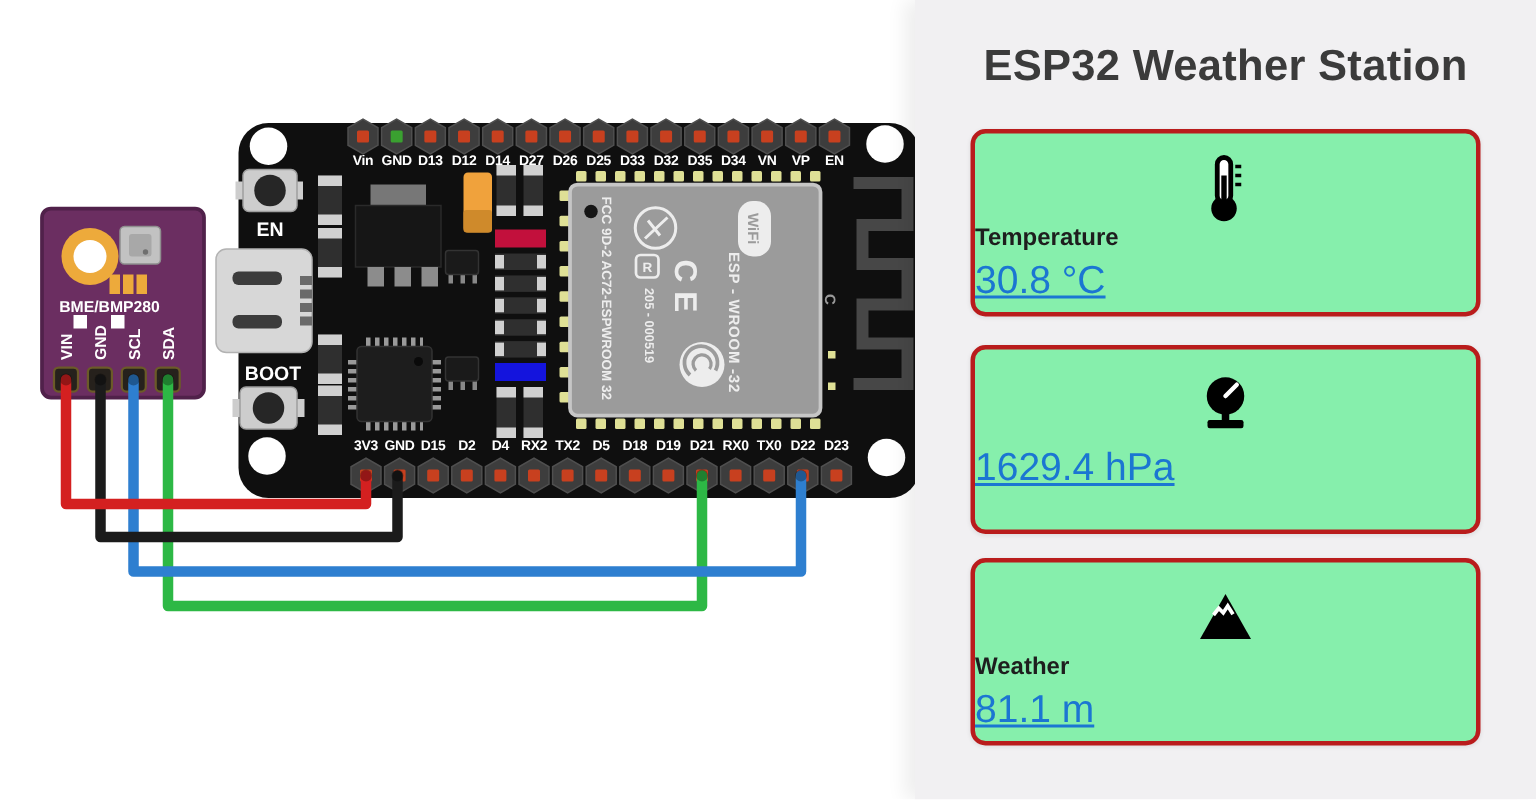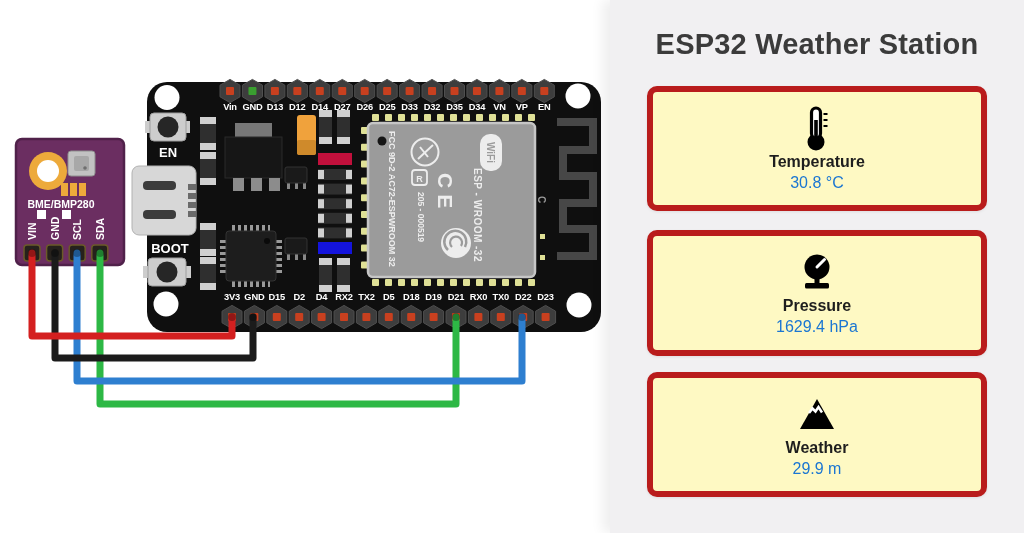--- a/index.html
+++ b/index.html
@@ -1,29 +1,29 @@
 <!DOCTYPE html>
 <html><head>
 <meta charset="utf-8">
 <style>
   html,body{margin:0;padding:0;background:#fff;}
   .stage{position:relative;width:1024px;height:533px;background:#fff;overflow:hidden;
          font-family:"Liberation Sans",sans-serif;}
-  .diagram-area{position:absolute;left:4px;top:0;width:610px;height:532px;}
+  .diagram-area{position:absolute;left:16px;top:0;width:610px;height:532px;}
   .panel{position:absolute;left:610px;top:0;width:414px;height:533px;background:#f1f0f2;
          box-shadow:-7px 0 12px rgba(0,0,0,.07);}
   .panel h1{margin:28px 0 0;text-align:center;font-size:29px;color:#3b3b3b;letter-spacing:.2px;}
-  .card{position:absolute;left:37px;width:340px;background:#fef9c3;border:6px solid #b91c1c;
-        border-radius:10px;box-shadow:0 1px 3px rgba(0,0,0,.08);text-align:center;box-sizing:border-box;}
+  .card{position:absolute;left:37px;width:340px;background:#86efac;border:3px solid #b91c1c;
+        border-radius:10px;box-shadow:0 1px 3px rgba(0,0,0,.08);text-align:left;box-sizing:border-box;}
   .card.c0{top:86px;height:125px}
   .card.c1{top:230px;height:126px}
   .card.c2{top:372px;height:125px}
   .card .icon{margin-top:12px;height:48px;display:flex;align-items:center;justify-content:center;}
   .card .label{font-weight:bold;font-size:16px;color:#1e1e1e;margin-top:1px;}
-  .card .value{font-size:16px;margin-top:3px;}
+  .card .value{font-size:26px;margin-top:3px;text-decoration:underline;}
   
   .pinlbl{font:bold 9.3px "Liberation Sans",sans-serif;fill:#fff;letter-spacing:-.2px;}
   .pinlbl2{font:bold 10.5px "Liberation Sans",sans-serif;fill:#fff;}
   .btnlbl{font:bold 13px "Liberation Sans",sans-serif;fill:#fff;}
   .senslbl{font:bold 10.5px "Liberation Sans",sans-serif;fill:#fff;}
   .modtxt{fill:#ededed;}
 </style>
 </head>
 <body>
 
@@ -436,28 +436,27 @@
 
     <div class="card c1">
       <div class="icon">
         <svg width="36" height="40" viewBox="0 0 36 40">
           <circle cx="18" cy="15" r="12.5" fill="#000"></circle>
           <line x1="18" y1="15" x2="25.5" y2="7.5" stroke="#fff" stroke-width="3" stroke-linecap="round"></line>
           <rect x="15.5" y="27" width="5" height="5" fill="#000"></rect>
           <rect x="6" y="31" width="24" height="5.5" rx="1.5" fill="#000"></rect>
         </svg>
       </div>
-      <div class="label">Pressure</div>
       <div class="value" style="color: rgb(27, 118, 210);">1629.4 hPa</div>
     </div>
 
     <div class="card c2">
       <div class="icon">
         <svg width="40" height="36" viewBox="0 0 40 36">
           <path d="M20,3 L37,33 L3,33 Z" fill="#000"></path>
           <polyline points="12,17 15.5,12.5 18.5,15.5 21.5,11 25,16.5" stroke="#fff" stroke-width="2.5" fill="none"></polyline>
         </svg>
       </div>
       <div class="label">Weather</div>
-      <div class="value" style="color: rgb(27, 118, 210);">29.9 m</div>
+      <div class="value" style="color: rgb(27, 118, 210);">81.1 m</div>
     </div>
   </div>
 </div>
 
 </body></html>

